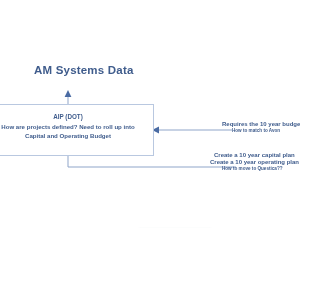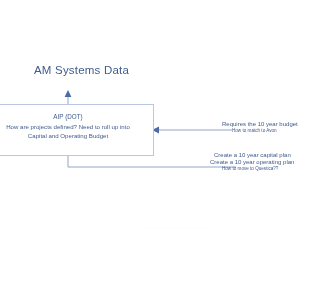--- a/index.html
+++ b/index.html
@@ -3,21 +3,21 @@
 <meta charset="utf-8">
 <style>
   html,body{margin:0;padding:0;}
   body{
     width:300px;height:300px;
     background:#ffffff;
     font-family:"Liberation Sans", sans-serif;
     overflow:hidden;
     position:relative;
   }
-  #canvas{position:absolute;inset:0;width:300px;height:228px;overflow:hidden;}
+  #canvas{position:absolute;inset:0;width:300px;height:228px;overflow:hidden;font-weight:bold;}
 
   .txt{position:absolute;color:#3f5c8c;white-space:nowrap;line-height:1.12;}
 
   
   #title{
     left:34px;top:64px;
     font-size:11.5px;
     letter-spacing:.2px;
     color:#3f5c8c;
   }

